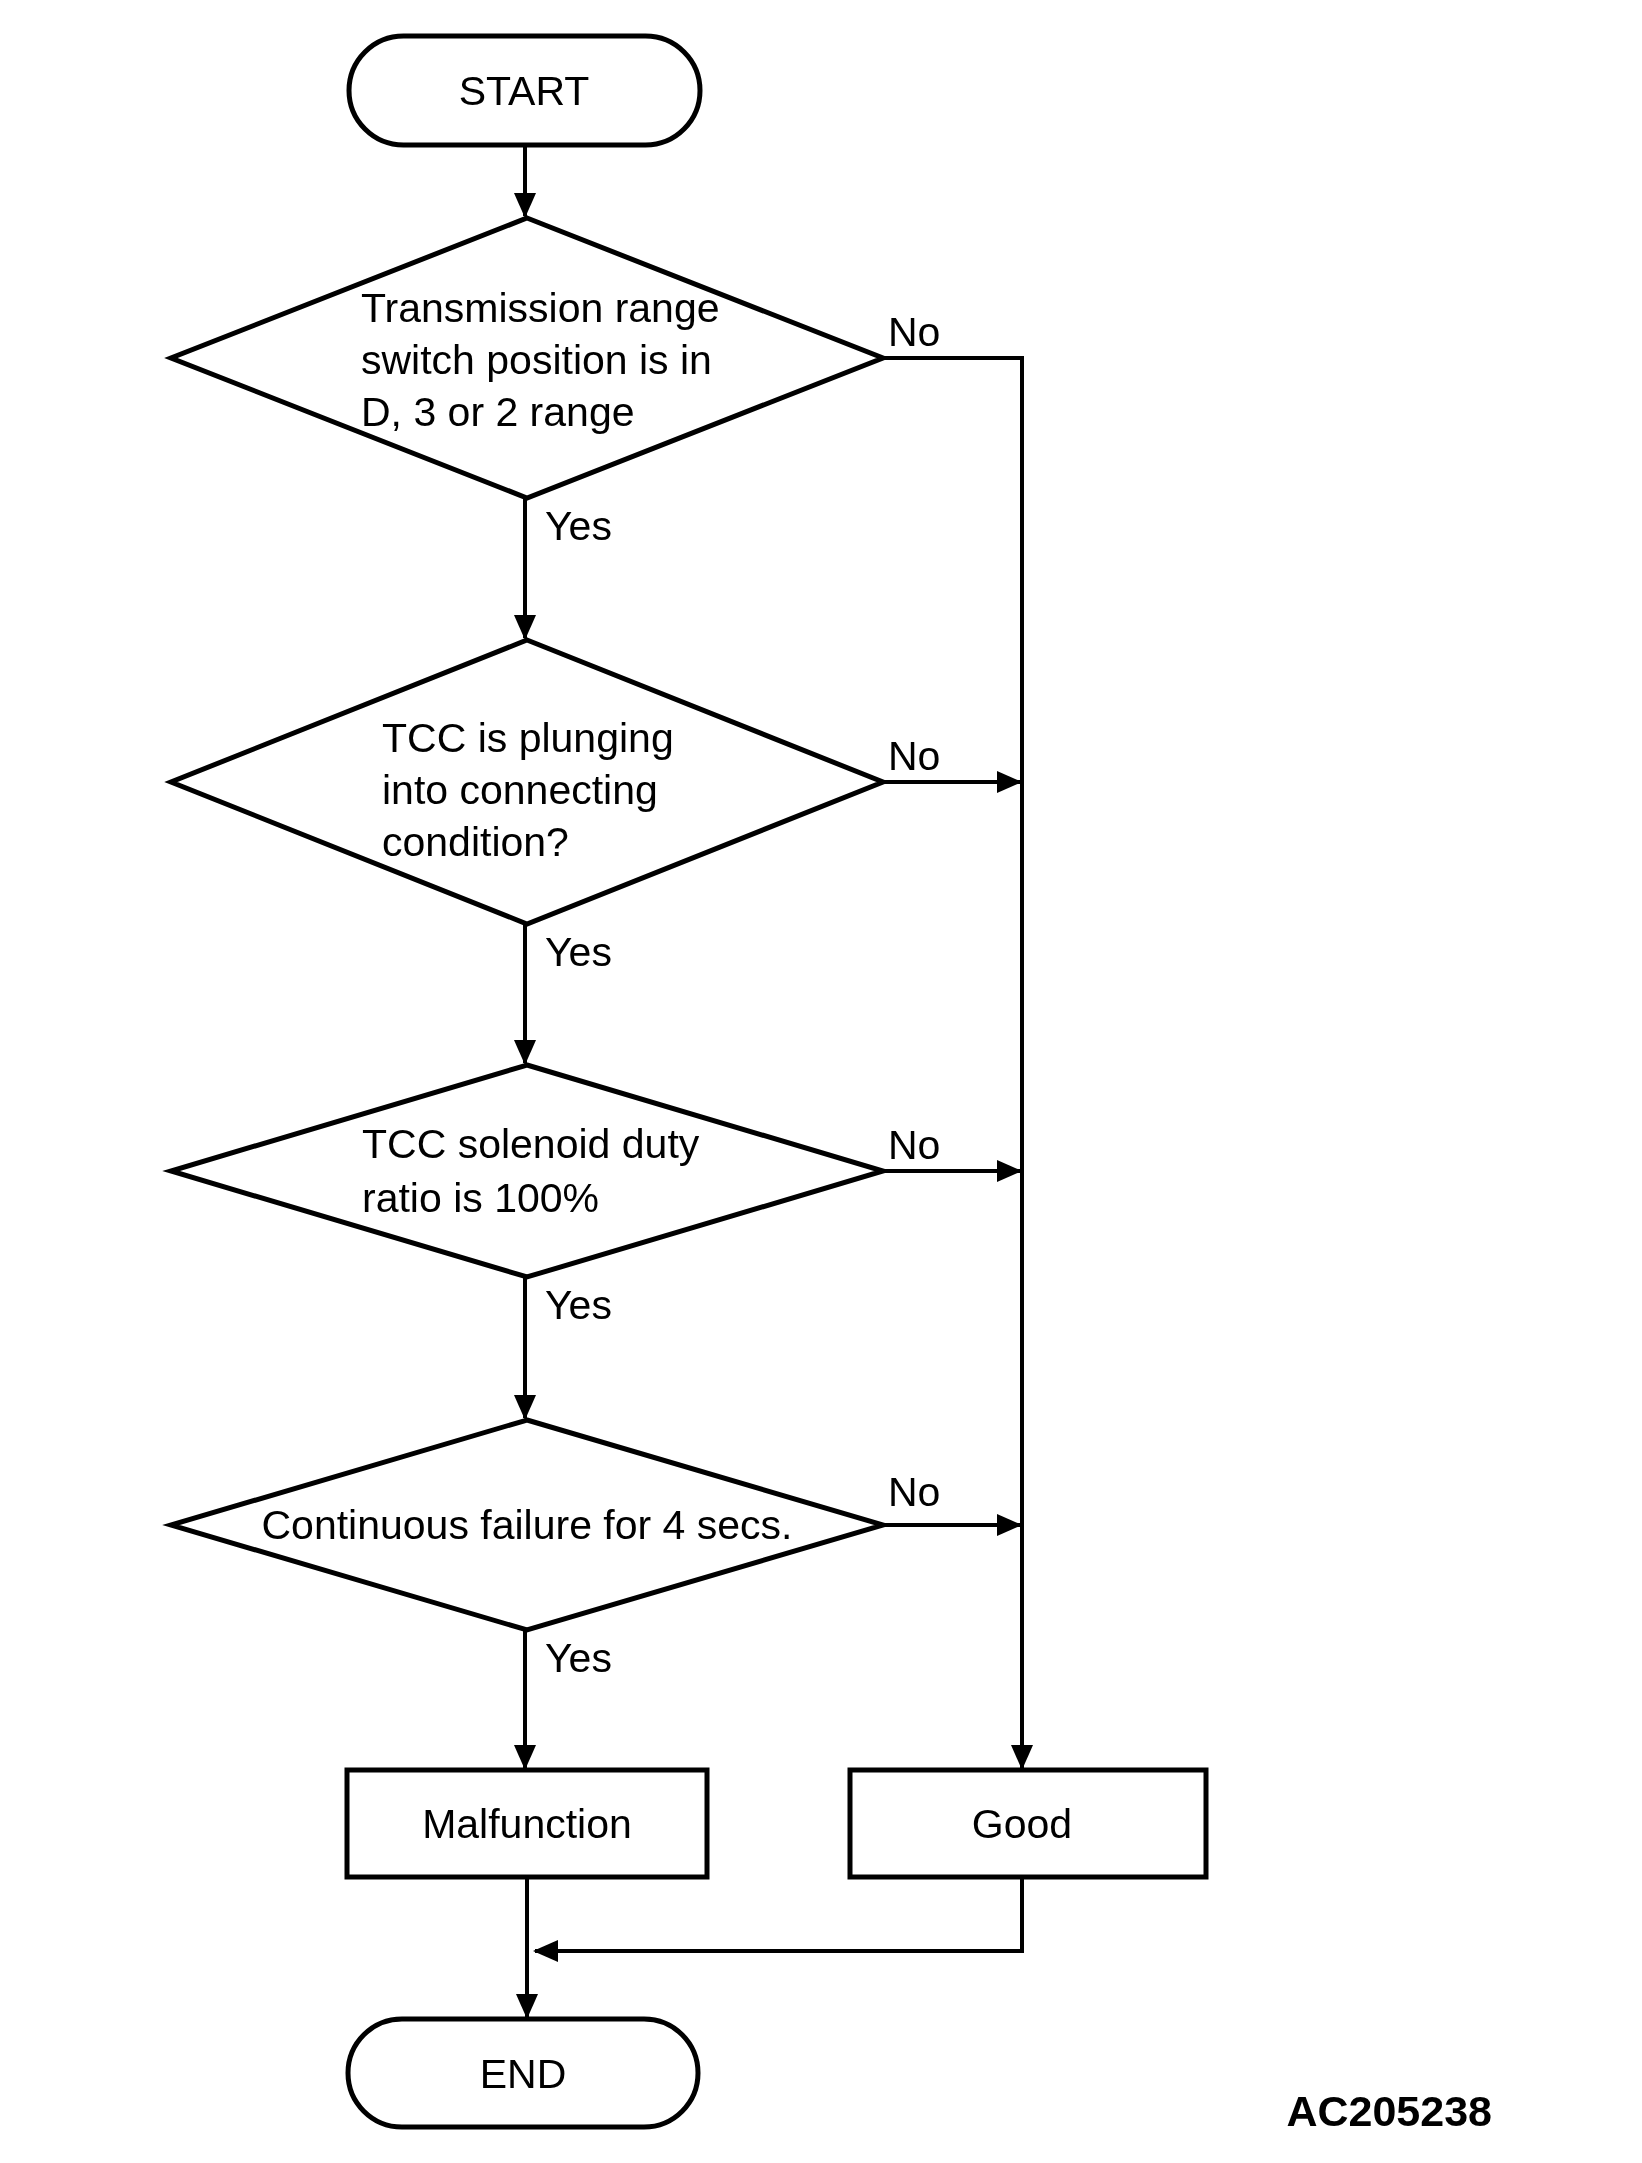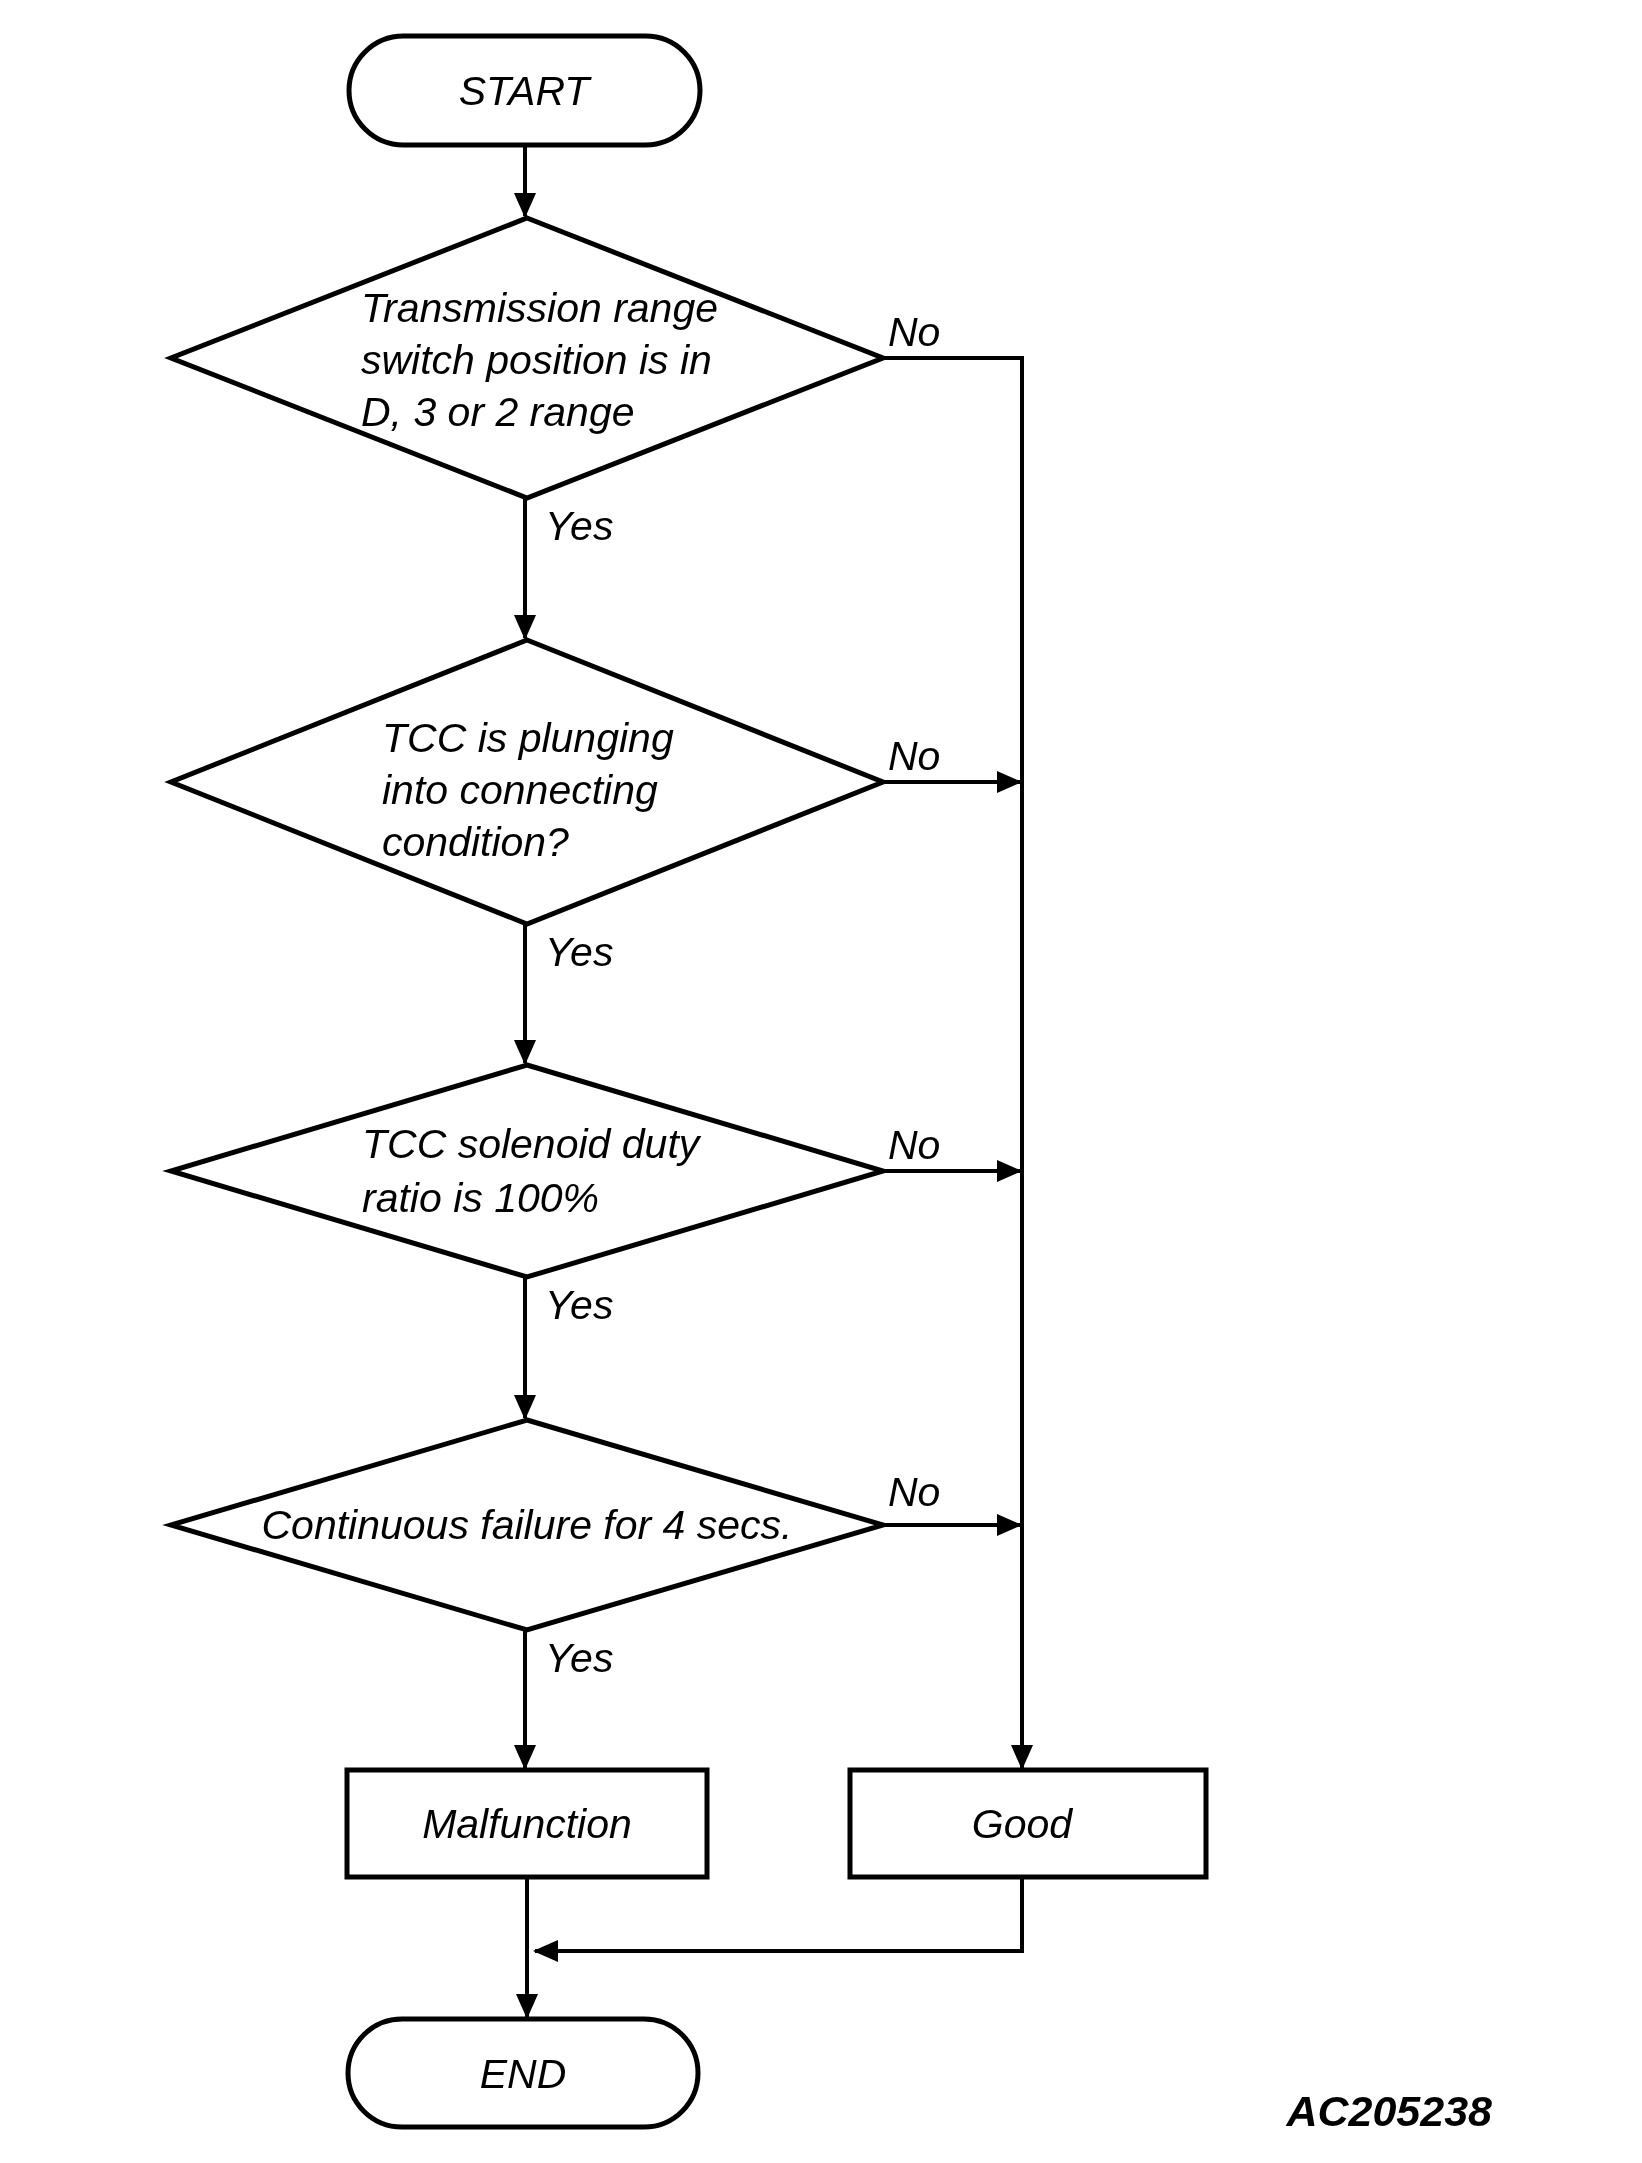--- a/index.html
+++ b/index.html
@@ -1,17 +1,17 @@
 <!DOCTYPE html>
 <html style="--line: #000000; --bg: #ffffff;"><head>
 <meta charset="utf-8">
 <style>
   :root { --line: #000000; --bg: #ffffff; }
   html, body { margin: 0; padding: 0; background: var(--bg); }
-  .page { width: 1398px; height: 2163px; position: relative; background: var(--bg); font-style: italic; }
+  .page { width: 1398px; height: 2163px; position: relative; background: var(--bg); }
   svg { display: block; }
   .flow-shape { fill: var(--bg); stroke: var(--line); stroke-width: 5; }
   .flow-line  { fill: none; stroke: var(--line); stroke-width: 4; }
   .flow-head  { fill: var(--line); stroke: none; }
   text {
     font-family: "Liberation Sans", sans-serif;
     font-size: 41px;
     fill: var(--line);
   }
   .mid { text-anchor: middle; }

